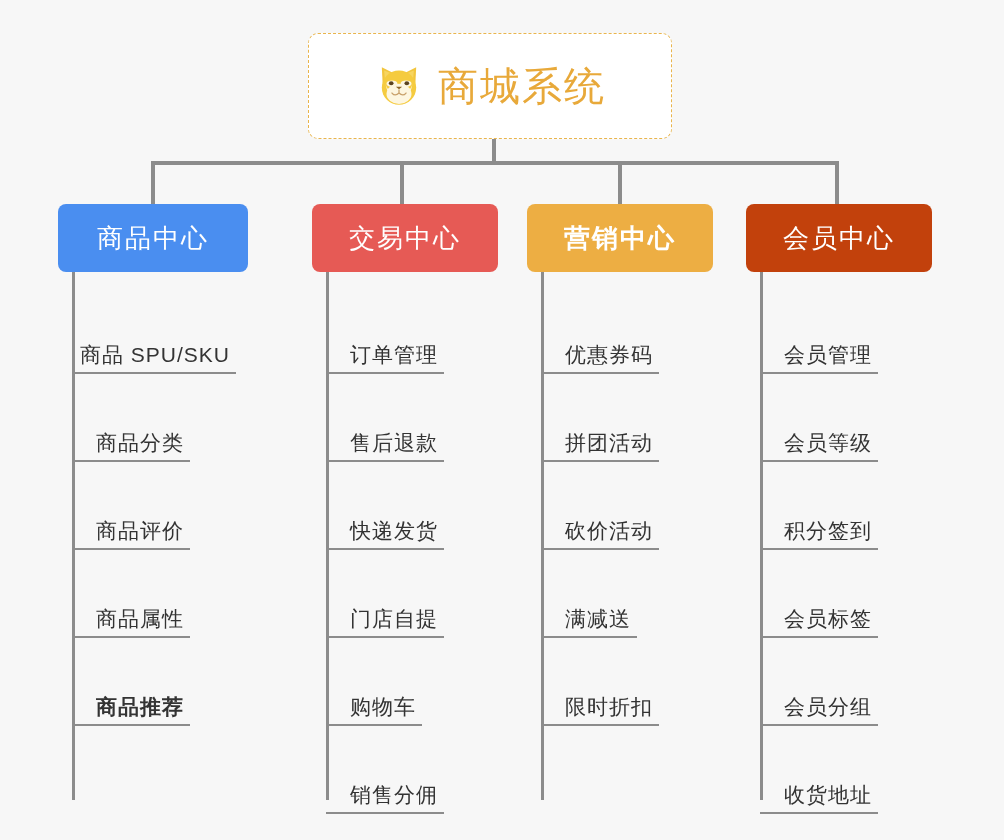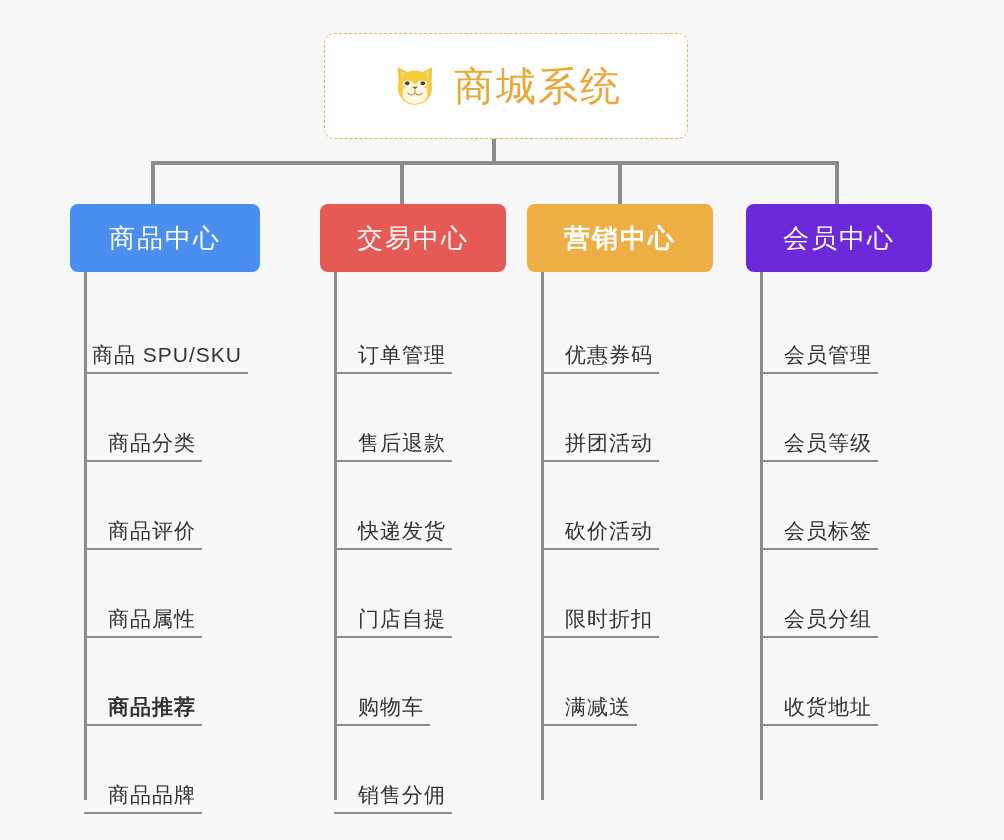--- a/index.html
+++ b/index.html
@@ -7,21 +7,21 @@
     width:1004px;height:840px;
     background:#f7f7f7;
     font-family:"Liberation Sans","DejaVu Sans",sans-serif;
     overflow:hidden;
   }
   #canvas{position:relative;width:1004px;height:840px;}
 
   
   .root-card{
     position:absolute;
-    left:324px;top:33px;
+    left:308px;top:33px;
     width:364px;height:106px;
     background:#ffffff;
     border:1px dashed #e9b54d;
     border-radius:10px;
     box-sizing:border-box;
     display:flex;align-items:center;justify-content:center;
     gap:14px;
   }
   .root-icon{
     width:50px;height:50px;
@@ -80,22 +80,22 @@
   }
   .leaf-label{
     font-size:21px;
     color:#333333;
     white-space:nowrap;
     letter-spacing:1px;
     line-height:1.1;
   }
 
   
-  .col-0{left:70px;width:190px;}
-  .col-1{left:320px;width:186px;}
+  .col-0{left:58px;width:190px;}
+  .col-1{left:312px;width:186px;}
   .col-2{left:527px;width:186px;}
   .col-3{left:746px;width:186px;}
 </style>
 </head>
 <body>
 
 <div id="canvas" style="background: rgb(247, 247, 247);">
 
   <div class="root-card" style="background: rgb(255, 255, 255); border-color: rgb(233, 181, 77); border-style: dashed;">
     <span class="root-icon">
@@ -145,23 +145,20 @@
         </div>
       <div class="leaf">
           <span class="leaf-inner" style="border-bottom-color: rgb(140, 140, 140);"><span class="leaf-label">商品评价</span></span>
         </div>
       <div class="leaf">
           <span class="leaf-inner" style="border-bottom-color: rgb(140, 140, 140);"><span class="leaf-label">商品属性</span></span>
         </div>
       <div class="leaf">
           <span class="leaf-inner" style="border-bottom-color: rgb(140, 140, 140); font-weight: bold;"><span class="leaf-label">商品推荐</span></span>
         </div>
-      <div class="leaf">
-          <span class="leaf-inner" style="border-bottom-color: rgb(140, 140, 140);"><span class="leaf-label">商品品牌</span></span>
-        </div>
     </div>
   </div>
 
   <div class="col col-1">
     <div class="cat-box" style="background: rgb(230, 90, 85);">
       <span>交易中心</span>
     </div>
     <div class="leafwrap">
       <div class="spine" style="height: 528px; background: rgb(140, 140, 140);"></div>
       <div class="leaf">
@@ -194,41 +191,44 @@
       <div class="leaf">
           <span class="leaf-inner" style="border-bottom-color: rgb(140, 140, 140);"><span class="leaf-label">优惠券码</span></span>
         </div>
       <div class="leaf">
           <span class="leaf-inner" style="border-bottom-color: rgb(140, 140, 140);"><span class="leaf-label">拼团活动</span></span>
         </div>
       <div class="leaf">
           <span class="leaf-inner" style="border-bottom-color: rgb(140, 140, 140);"><span class="leaf-label">砍价活动</span></span>
         </div>
       <div class="leaf">
+          <span class="leaf-inner" style="border-bottom-color: rgb(140, 140, 140);"><span class="leaf-label">满减送</span></span>
+        </div>
+      <div class="leaf">
           <span class="leaf-inner" style="border-bottom-color: rgb(140, 140, 140);"><span class="leaf-label">限时折扣</span></span>
         </div>
-      <div class="leaf">
-          <span class="leaf-inner" style="border-bottom-color: rgb(140, 140, 140);"><span class="leaf-label">满减送</span></span>
-        </div>
     </div>
   </div>
 
   <div class="col col-3">
-    <div class="cat-box" style="background: #6d28d9;">
+    <div class="cat-box" style="background: #c2410c;">
       <span>会员中心</span>
     </div>
     <div class="leafwrap">
       <div class="spine" style="height: 528px; background: rgb(140, 140, 140);"></div>
       <div class="leaf">
           <span class="leaf-inner" style="border-bottom-color: rgb(140, 140, 140);"><span class="leaf-label">会员管理</span></span>
         </div>
       <div class="leaf">
           <span class="leaf-inner" style="border-bottom-color: rgb(140, 140, 140);"><span class="leaf-label">会员等级</span></span>
         </div>
       <div class="leaf">
+          <span class="leaf-inner" style="border-bottom-color: rgb(140, 140, 140);"><span class="leaf-label">积分签到</span></span>
+        </div>
+      <div class="leaf">
           <span class="leaf-inner" style="border-bottom-color: rgb(140, 140, 140);"><span class="leaf-label">会员标签</span></span>
         </div>
       <div class="leaf">
           <span class="leaf-inner" style="border-bottom-color: rgb(140, 140, 140);"><span class="leaf-label">会员分组</span></span>
         </div>
       <div class="leaf">
           <span class="leaf-inner" style="border-bottom-color: rgb(140, 140, 140);"><span class="leaf-label">收货地址</span></span>
         </div>
     </div>
   </div>

